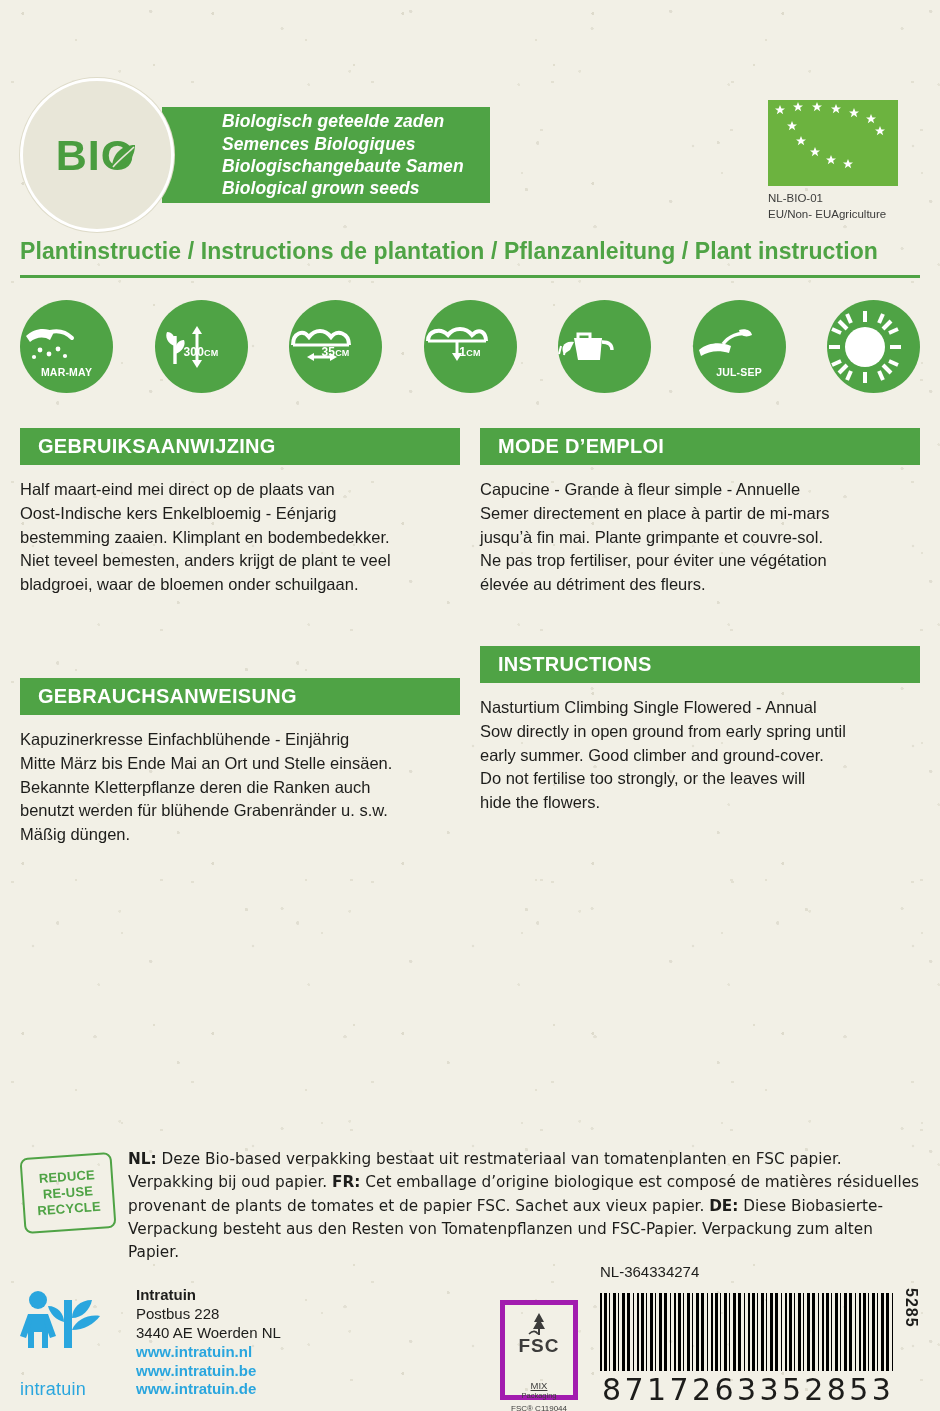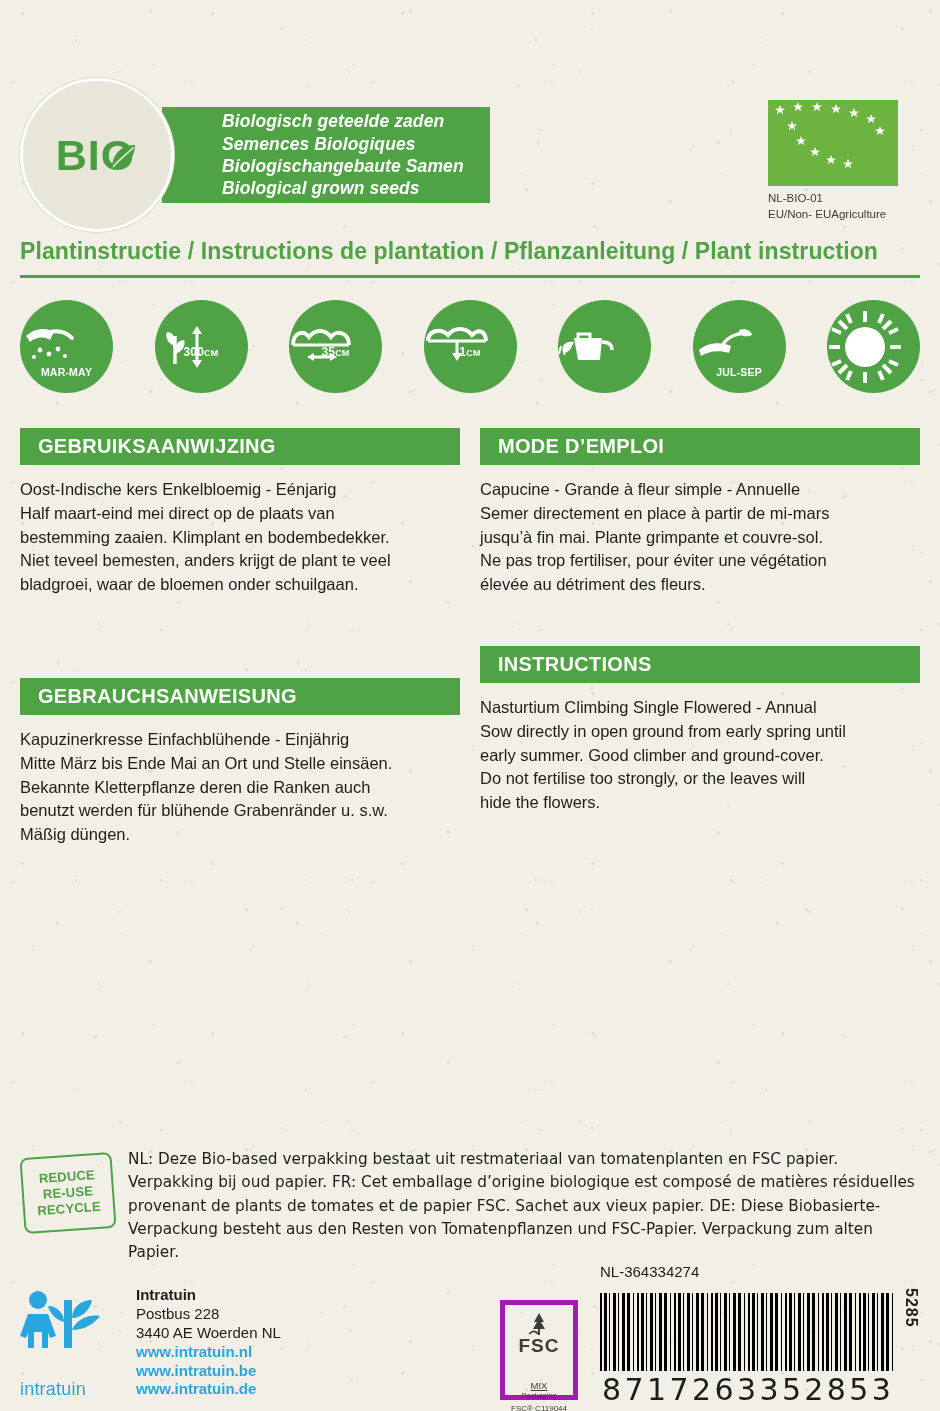--- a/index.html
+++ b/index.html
@@ -228,21 +228,21 @@
   .eco-note {
     position: absolute;
     left: 128px;
     top: 1148px;
     width: 800px;
     font-size: 15.3px;
     line-height: 1.52;
     color: #1d1d1b;
     font-family: "DejaVu Sans", sans-serif;
   }
-  .eco-note b { font-weight: normal; }
+  .eco-note b { font-weight: bold; }
 
   
   .logo-intratuin {
     position: absolute;
     left: 20px;
     top: 1288px;
     width: 100px;
     height: 112px;
   }
   .logo-intratuin .word {
@@ -488,22 +488,22 @@
           <line x1="14" y1="52" x2="5" y2="56"></line>
         </g>
       </svg>
     </div>
 
   </div>
 
   <div class="block" id="block-nl">
     <div class="block-head">GEBRUIKSAANWIJZING</div>
     <div class="block-body">
+      <div class="line">Half maart-eind mei direct op de plaats van</div>
       <div class="line">Oost-Indische kers Enkelbloemig - Eénjarig</div>
-      <div class="line">Half maart-eind mei direct op de plaats van</div>
       <div class="line">bestemming zaaien. Klimplant en bodembedekker.</div>
       <div class="line">Niet teveel bemesten, anders krijgt de plant te veel</div>
       <div class="line">bladgroei, waar de bloemen onder schuilgaan.</div>
     </div>
   </div>
 
   <div class="block" id="block-fr">
     <div class="block-head">MODE D’EMPLOI</div>
     <div class="block-body">
       <div class="line">Capucine - Grande à fleur simple - Annuelle</div>

